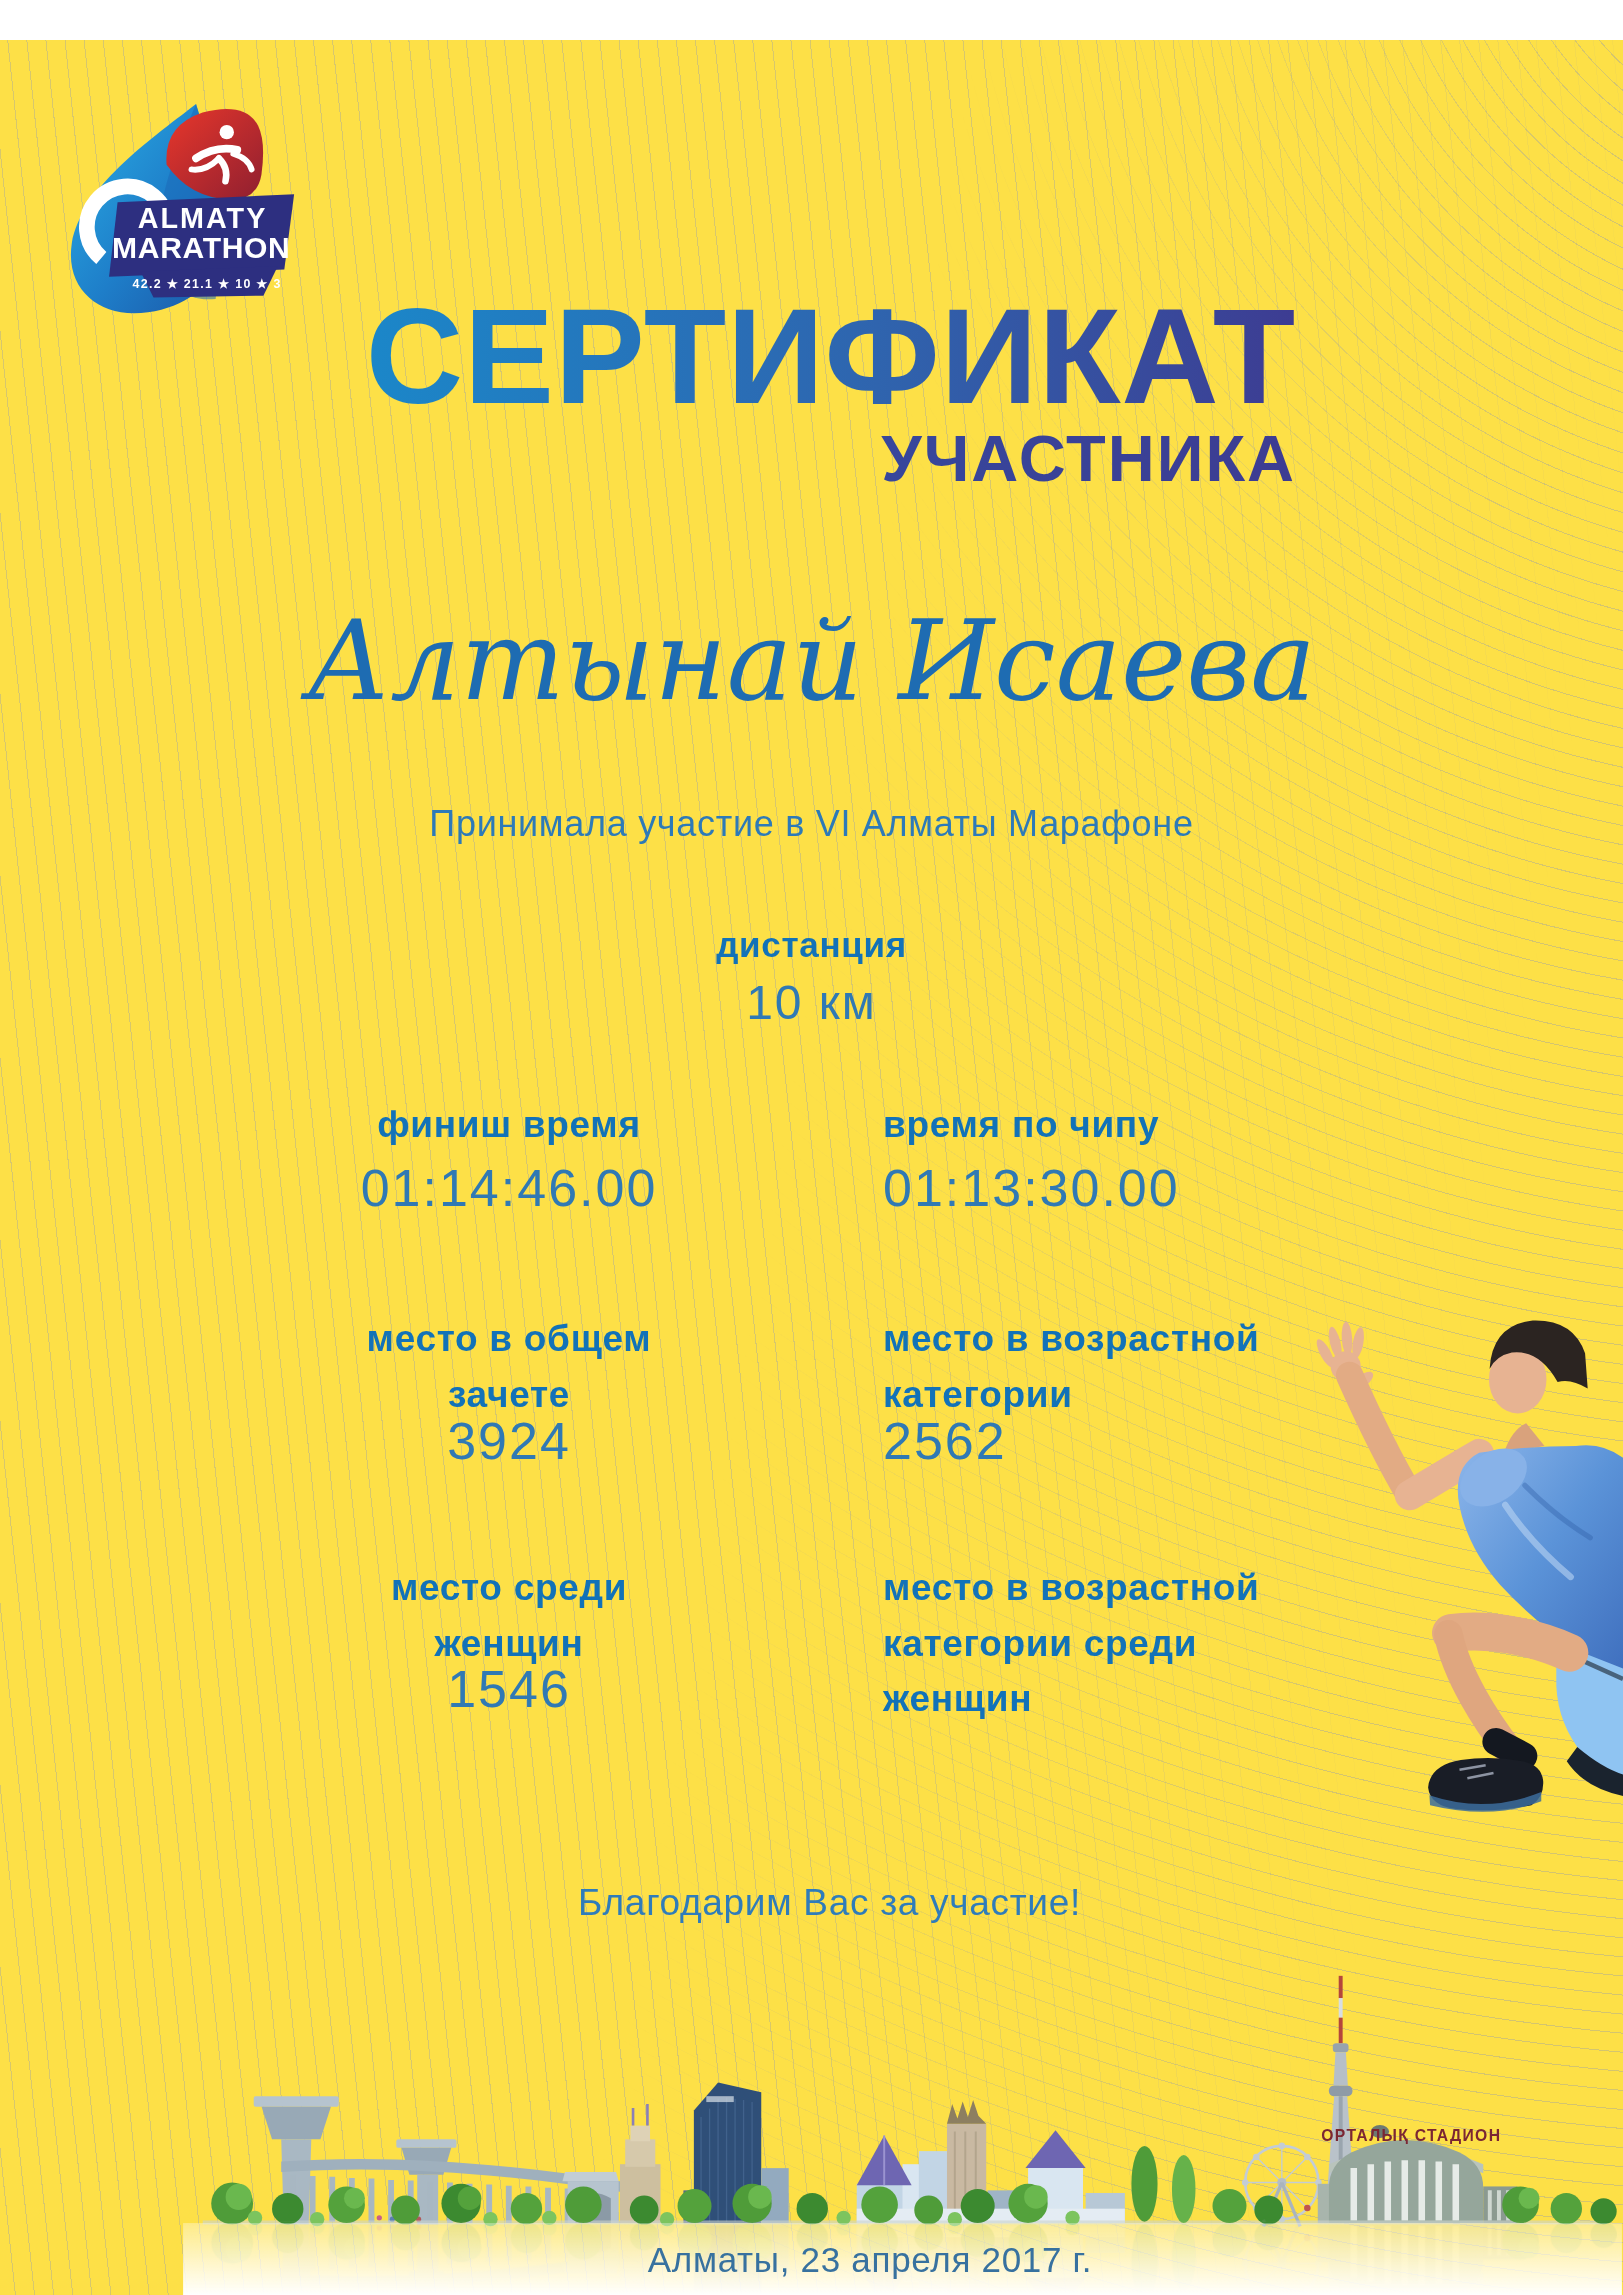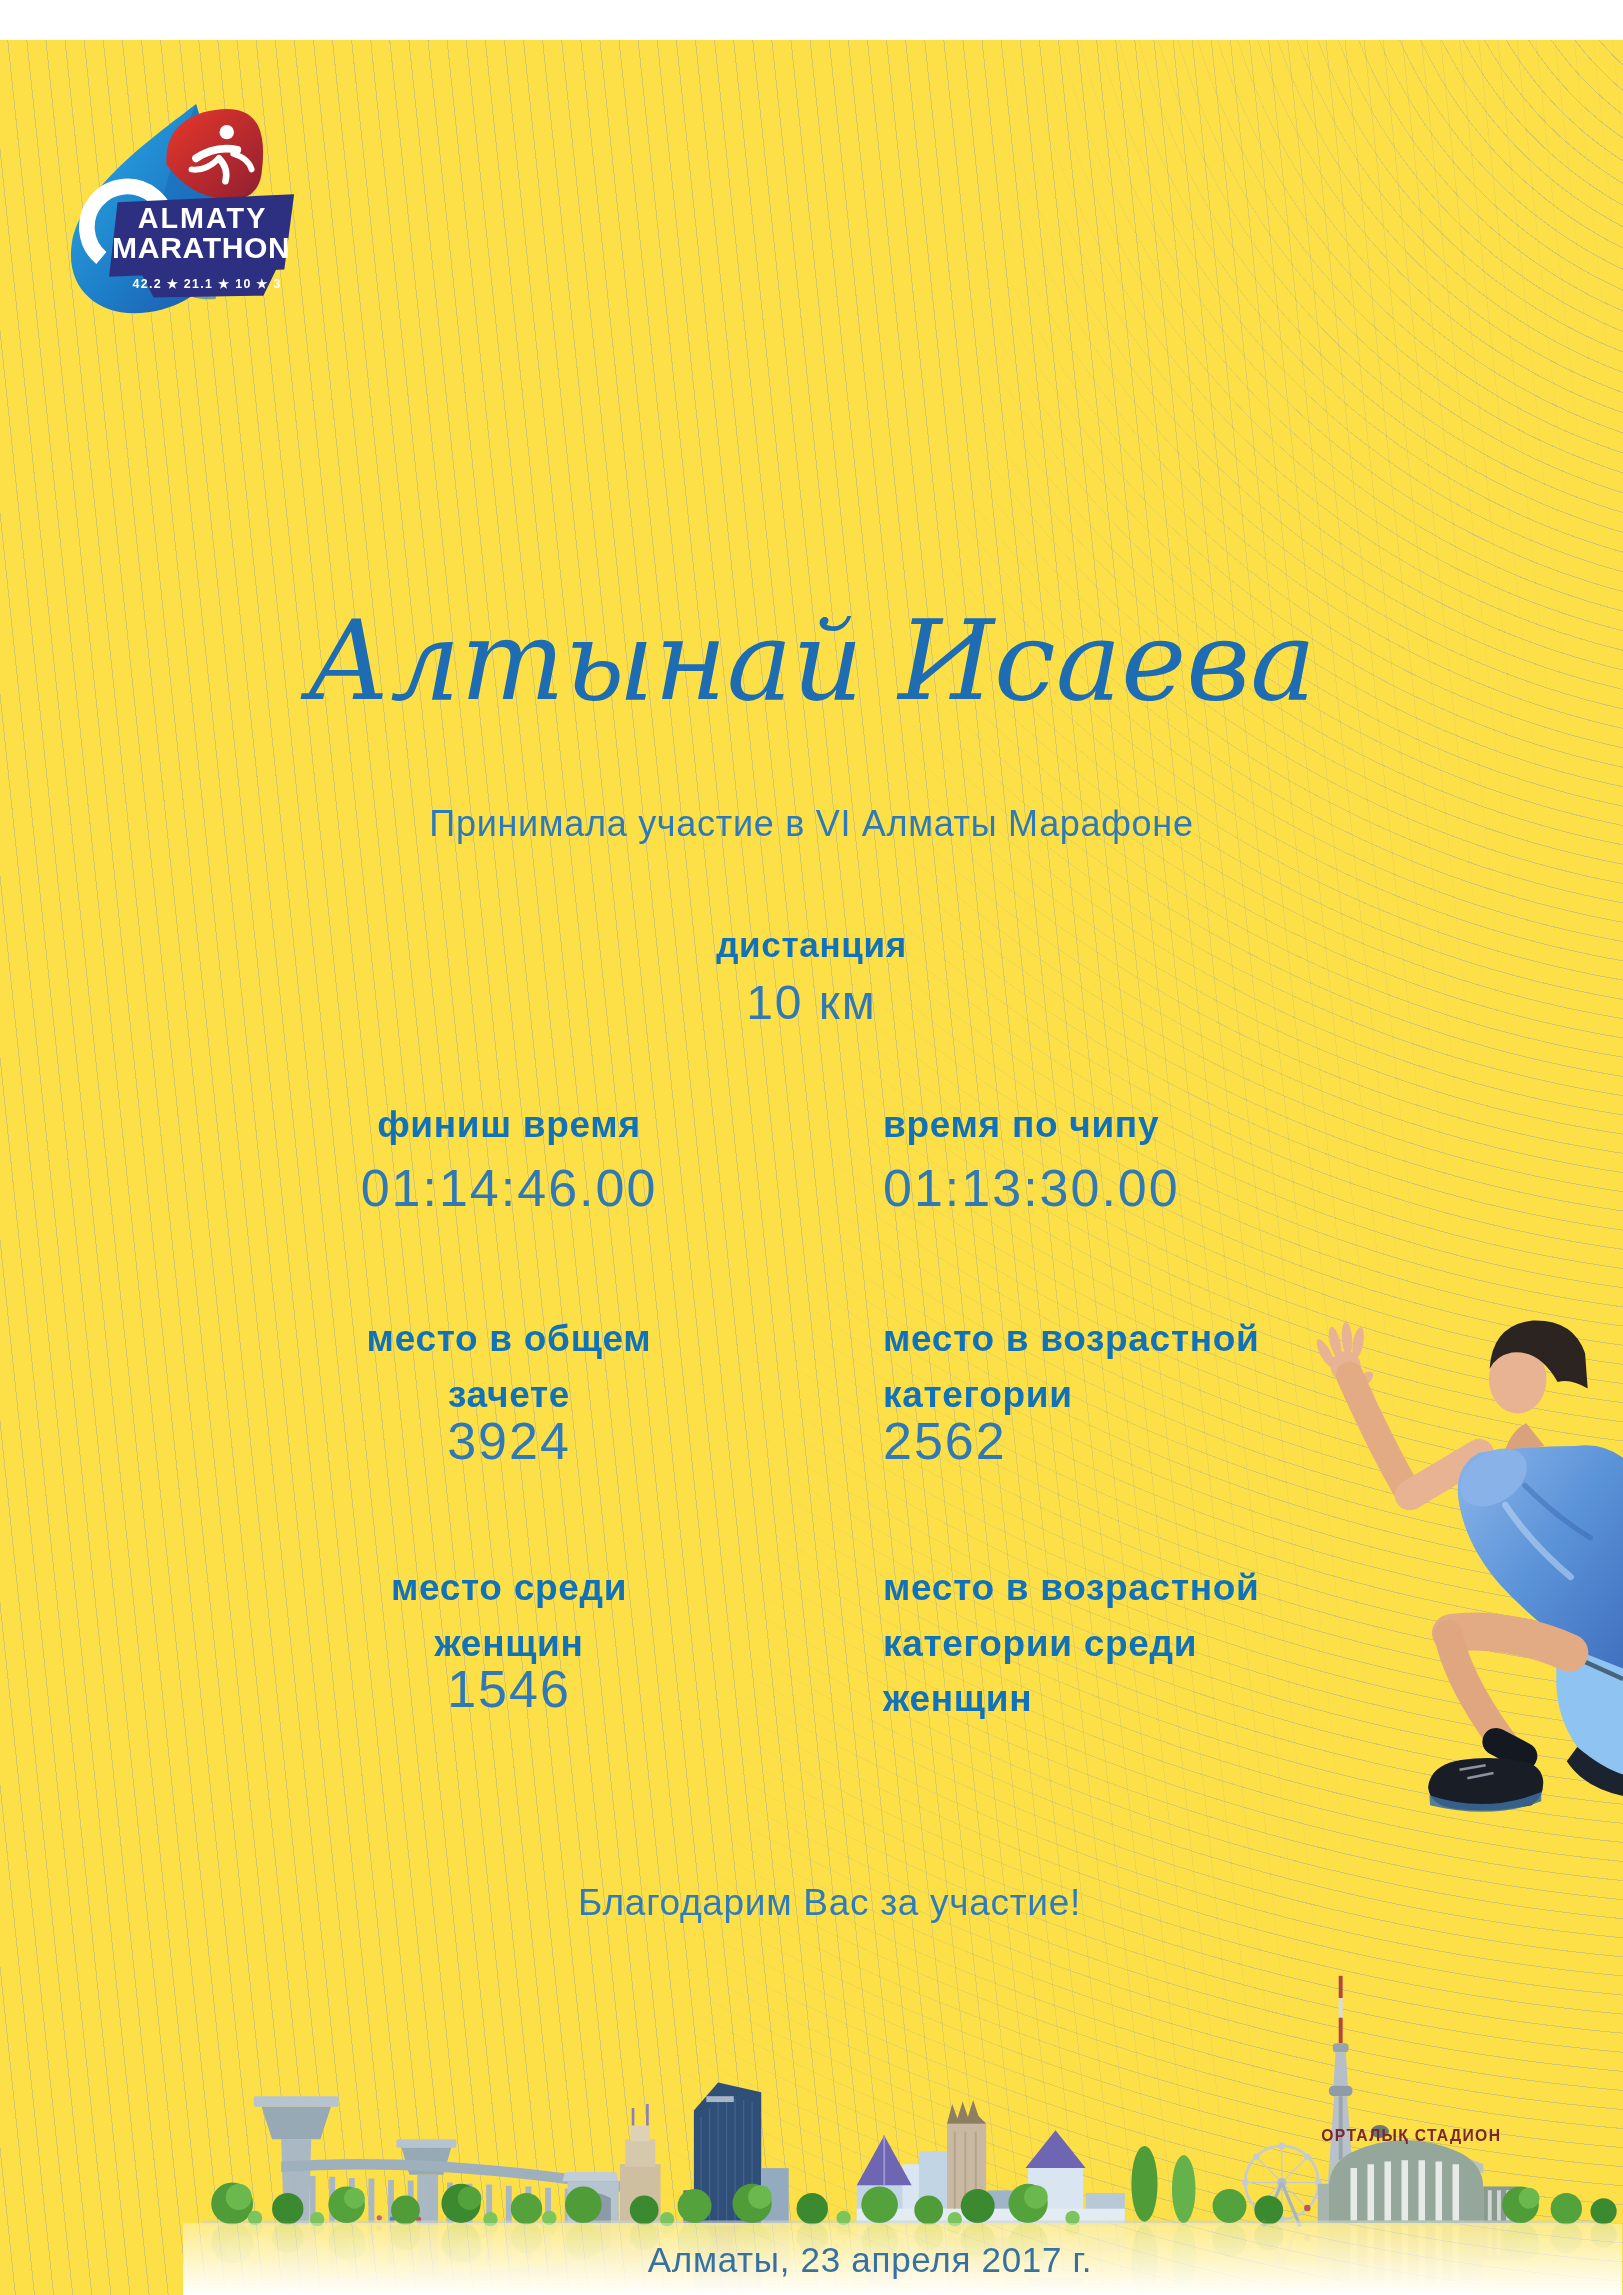--- a/index.html
+++ b/index.html
@@ -76,20 +76,24 @@
     <circle cx="100" cy="200" r="62" fill="none" stroke="#ffffff" stroke-width="24" stroke-dasharray="290 100" transform="rotate(130 100 200)"></circle>
     <g>
       <path d="M85,162 L355,150 L340,265 L72,276 Z" fill="#2d2f80"></path>
       <path d="M120,268 L330,260 L308,305 L140,308 Z" fill="#2d2f80"></path>
       <text x="215" y="202" text-anchor="middle" font-size="44" font-weight="bold" fill="#ffffff" letter-spacing="3">ALMATY</text>
       <text x="213" y="248" text-anchor="middle" font-size="46" font-weight="bold" fill="#ffffff" letter-spacing="1">MARATHON</text>
       <text x="222" y="294" text-anchor="middle" font-size="19" font-weight="bold" fill="#ffffff" letter-spacing="2">42.2 ★ 21.1 ★ 10 ★ 3</text>
     </g>
   </svg>
 
+  <div class="abs title-wrap">
+    <div class="title-main">СЕРТИФИКАТ</div>
+    <div class="title-sub">УЧАСТНИКА</div>
+  </div>
 
   <div class="abs center-text participant-name">Алтынай Исаева</div>
 
   <div class="abs center-text desc">Принимала участие в VI Алматы Марафоне</div>
 
   <div class="abs center-text stat-label dist-label">дистанция</div>
   <div class="abs center-text stat-value dist-value">10 км</div>
 
   <div class="abs col-left stat-label r1l">финиш время</div>
   <div class="abs col-left stat-value r1v">01:14:46.00</div>

